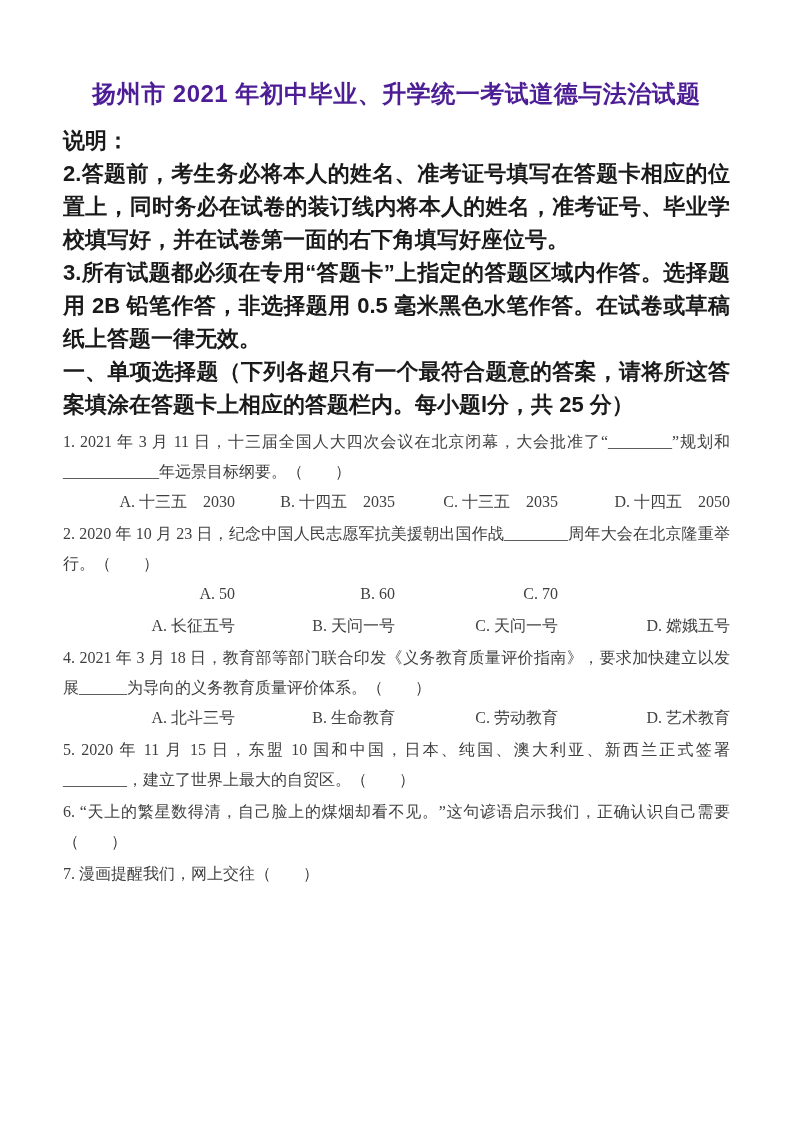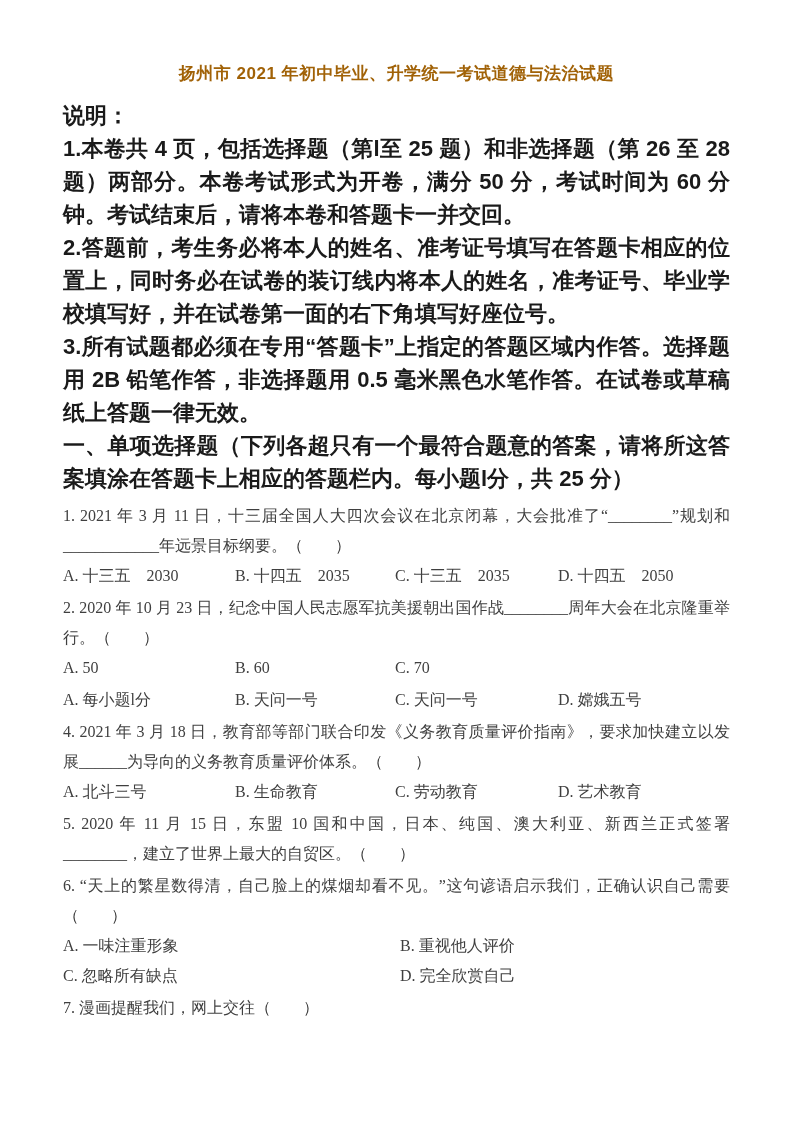--- a/index.html
+++ b/index.html
@@ -10,25 +10,25 @@
   .page {
     position: relative;
     width: 793px;
     height: 1122px;
     box-sizing: border-box;
     background: #ffffff;
     padding: 62px 63px 0 63px;
     overflow: hidden;
   }
   .title {
-    margin: 0 0 14px 0;
+    margin: 16px 0 14px 0;
     font-family: "Liberation Sans", sans-serif;
-    font-size: 17px;
+    font-size: 24px;
     font-weight: 700;
-    color: #a16207;
+    color: #4c1d95;
     text-align: center;
     letter-spacing: 0.5px;
   }
   .notice p,
   .section-header {
     margin: 0;
     font-family: "Liberation Sans", sans-serif;
     font-size: 22px;
     font-weight: 700;
     color: #1a1a1a;
@@ -45,34 +45,33 @@
   .question { margin: 0 0 2px 0; }
   .q-text {
     margin: 0;
     line-height: 30px;
     text-align: justify;
   }
   .opts {
     display: grid;
     line-height: 30px;
   }
-  .cols4 { grid-template-columns: 172px 160px 163px 1fr; }
+  .cols4 { grid-template-columns: 172px 160px 163px 1fr; text-align: right; }
   .cols2 { grid-template-columns: 337px 1fr; }
   .opt { white-space: nowrap; }
 </style>
 </head>
 <body>
 
 <div class="page">
 
   <h1 class="title">扬州市 2021 年初中毕业、升学统一考试道德与法治试题</h1>
 
   <div class="notice">
     <p>说明：</p>
-    <p>1.本卷共 4 页，包括选择题（第l至 25 题）和非选择题（第 26 至 28 题）两部分。本卷考试形式为开卷，满分 50 分，考试时间为 60 分钟。考试结束后，请将本卷和答题卡一并交回。</p>
     <p>2.答题前，考生务必将本人的姓名、准考证号填写在答题卡相应的位置上，同时务必在试卷的装订线内将本人的姓名，准考证号、毕业学校填写好，并在试卷第一面的右下角填写好座位号。</p>
     <p>3.所有试题都必须在专用“答题卡”上指定的答题区域内作答。选择题用 2B 铅笔作答，非选择题用 0.5 毫米黑色水笔作答。在试卷或草稿纸上答题一律无效。</p>
   </div>
 
   <p class="section-header">一、单项选择题（下列各超只有一个最符合题意的答案，请将所这答案填涂在答题卡上相应的答题栏内。每小题l分，共 25 分）</p>
 
   <div class="questions">
 
     <div class="question">
       <p class="q-text">1. 2021 年 3 月 11 日，十三届全国人大四次会议在北京闭幕，大会批准了“________”规划和____________年远景目标纲要。（　　）</p>
@@ -88,21 +87,21 @@
       <p class="q-text">2. 2020 年 10 月 23 日，纪念中国人民志愿军抗美援朝出国作战________周年大会在北京隆重举行。（　　）</p>
       <div class="opts cols4">
         <span class="opt">A. 50</span>
         <span class="opt">B. 60</span>
         <span class="opt">C. 70</span>
       </div>
     </div>
 
     <div class="question">
       <div class="opts cols4">
-        <span class="opt">A. 每小题l分</span>
+        <span class="opt">A. 长征五号</span>
         <span class="opt">B. 天问一号</span>
         <span class="opt">C. 天问一号</span>
         <span class="opt">D. 嫦娥五号</span>
       </div>
     </div>
 
     <div class="question">
       <p class="q-text">4. 2021 年 3 月 18 日，教育部等部门联合印发《义务教育质量评价指南》，要求加快建立以发展______为导向的义务教育质量评价体系。（　　）</p>
       <div class="opts cols4">
         <span class="opt">A. 北斗三号</span>
@@ -111,26 +110,20 @@
         <span class="opt">D. 艺术教育</span>
       </div>
     </div>
 
     <div class="question">
       <p class="q-text">5. 2020 年 11 月 15 日，东盟 10 国和中国，日本、纯国、澳大利亚、新西兰正式签署________，建立了世界上最大的自贸区。（　　）</p>
     </div>
 
     <div class="question">
       <p class="q-text">6. “天上的繁星数得清，自己脸上的煤烟却看不见。”这句谚语启示我们，正确认识自己需要（　　）</p>
-      <div class="opts cols2">
-        <span class="opt">A. 一味注重形象</span>
-        <span class="opt">B. 重视他人评价</span>
-        <span class="opt">C. 忽略所有缺点</span>
-        <span class="opt">D. 完全欣赏自己</span>
-      </div>
     </div>
 
     <div class="question">
       <p class="q-text">7. 漫画提醒我们，网上交往（　　）</p>
     </div>
 
   </div>
 </div>
 
 </body></html>

